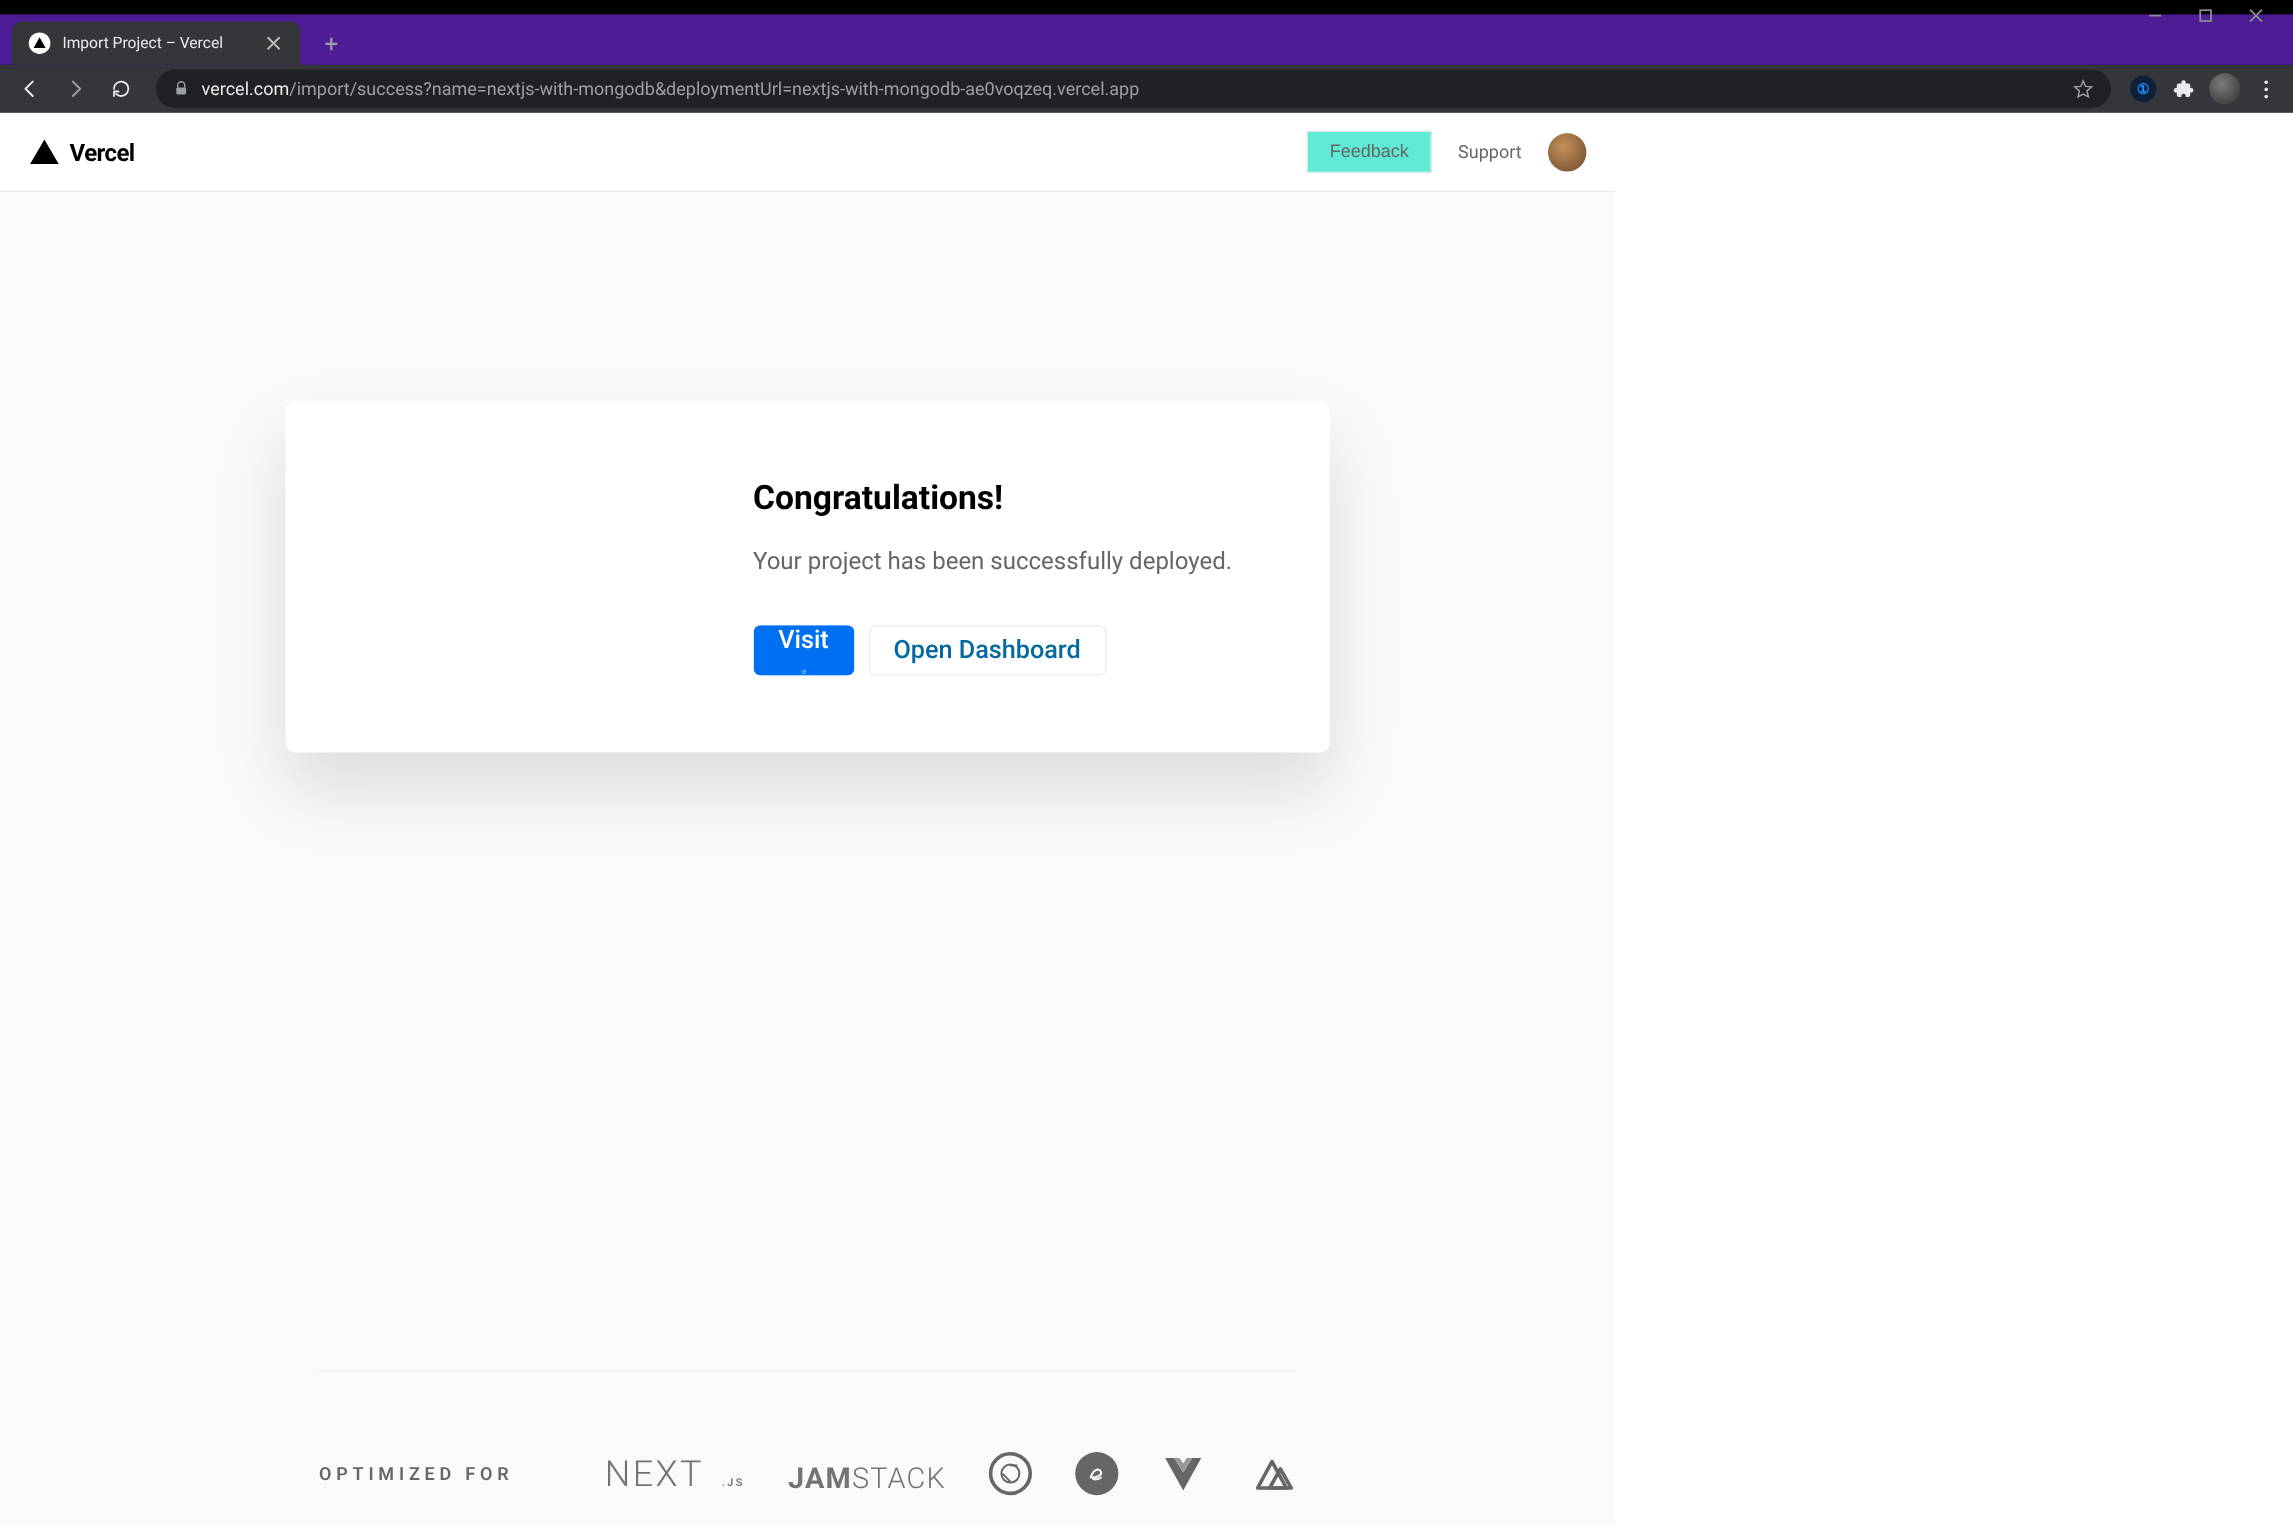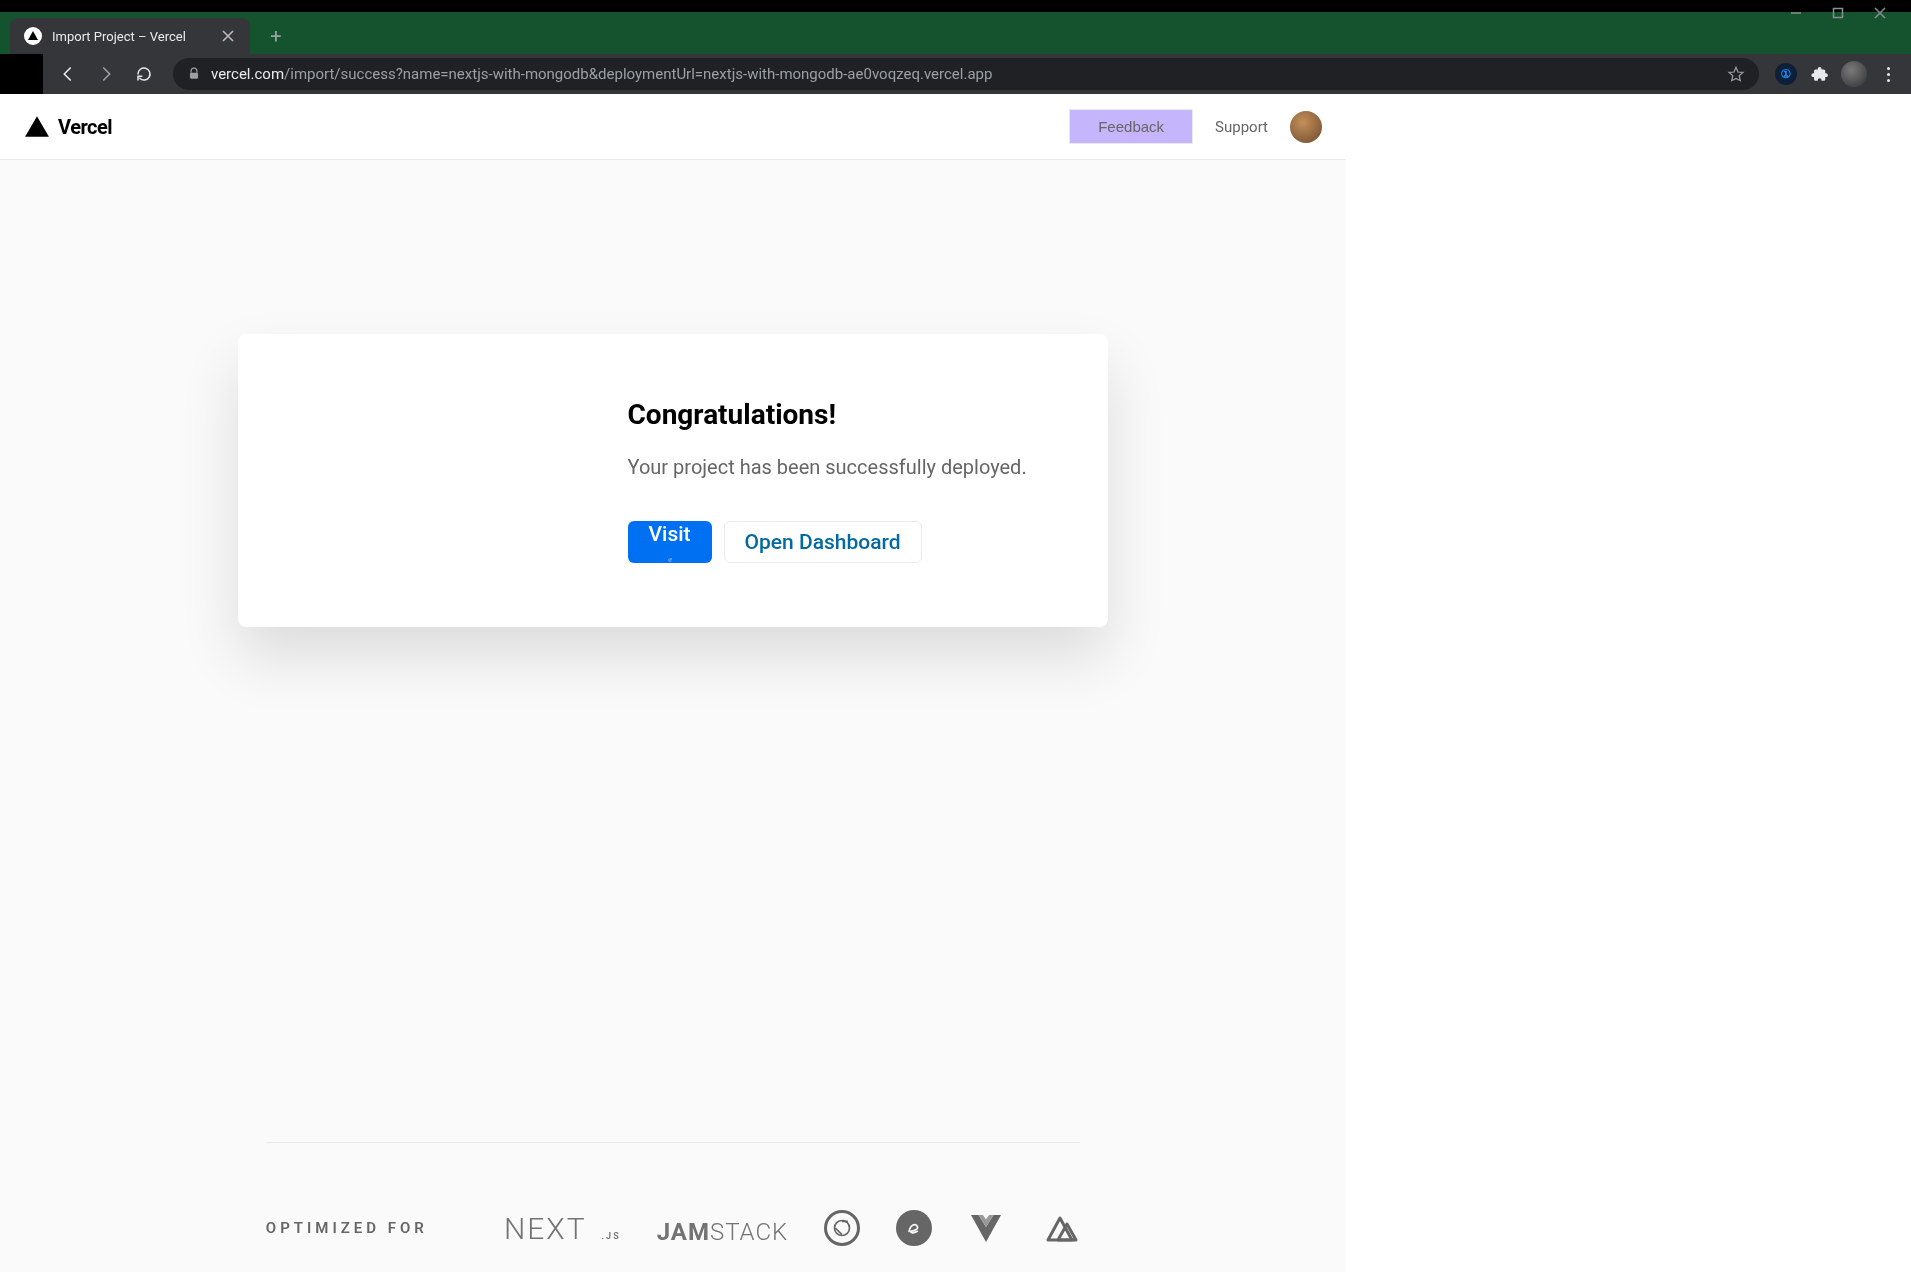--- a/index.html
+++ b/index.html
@@ -1,51 +1,51 @@
 <!DOCTYPE html>
 <html><head>
 <meta charset="utf-8">
 <style>
   * { box-sizing: border-box; margin: 0; padding: 0; }
   html, body { width: 1911px; height: 1272px; font-family: -apple-system, BlinkMacSystemFont, "Segoe UI", Roboto, "Helvetica Neue", Arial, sans-serif; overflow: hidden; background: #fff; }
 
   
   .chrome { width: 100%; background: #000; }
   .titlebar { height: 12px; background: #000; }
-  .tabstrip { display: flex; align-items: flex-end; height: 42px; background: #14532d; padding-left: 10px; position: relative; }
+  .tabstrip { display: flex; align-items: flex-end; height: 42px; background: #4c1d95; padding-left: 10px; position: relative; }
   .tab { display: flex; align-items: center; gap: 10px; background: #35363a; color: #e8eaed; height: 36px; padding: 0 14px; border-radius: 8px 8px 0 0; font-size: 13px; min-width: 240px; max-width: 260px; }
   .tab .favicon { width: 18px; height: 18px; border-radius: 50%; background: #fff; display: flex; align-items: center; justify-content: center; }
   .tab .favicon svg { width: 12px; height: 12px; }
   .tab .title { flex: 1; white-space: nowrap; overflow: hidden; text-overflow: ellipsis; }
   .tab .close { width: 16px; height: 16px; display: flex; align-items: center; justify-content: center; cursor: pointer; }
   .newtab { width: 28px; height: 28px; display: flex; align-items: center; justify-content: center; color: #9aa0a6; margin-left: 12px; margin-bottom: 4px; cursor: pointer; font-size: 20px; border-radius: 4px; }
   .window-controls { position: absolute; right: 0; top: -6px; display: flex; gap: 28px; padding-right: 24px; color: #8a8d91; }
   .window-controls span { width: 14px; height: 14px; display: inline-flex; align-items: center; justify-content: center; cursor: pointer; }
 
-  .toolbar { display: flex; align-items: center; height: 40px; background: #35363a; padding: 0 8px; gap: 4px; margin-left: 43px; }
+  .toolbar { display: flex; align-items: center; height: 40px; background: #35363a; padding: 0 8px; gap: 4px; }
   .nav-btn { width: 34px; height: 34px; display: flex; align-items: center; justify-content: center; color: #9aa0a6; cursor: pointer; border-radius: 50%; }
   .nav-btn.enabled { color: #e8eaed; }
   .omnibox { flex: 1; display: flex; align-items: center; background: #202124; border-radius: 20px; height: 32px; padding: 0 14px; gap: 10px; margin: 0 8px; }
   .omnibox .lock { color: #9aa0a6; display: flex; }
   .omnibox .url { color: #e8eaed; font-size: 15px; white-space: nowrap; overflow: hidden; }
   .omnibox .url .path { color: #9aa0a6; }
   .omnibox .star { color: #9aa0a6; margin-left: auto; display: flex; cursor: pointer; }
   .ext-btn { width: 30px; height: 30px; display: flex; align-items: center; justify-content: center; color: #e8eaed; cursor: pointer; border-radius: 50%; }
   .onepw { color: #1a8cff; background:#0d2038; border-radius:50%; width:22px; height:22px; display:flex; align-items:center; justify-content:center; font-weight:700; font-size:12px;}
   .avatar-chrome { width: 26px; height: 26px; border-radius: 50%; background: radial-gradient(circle at 40% 35%, #7b7b7b, #2f2f2f); cursor: pointer; }
   .menu-dots { display: flex; flex-direction: column; gap: 3px; }
   .menu-dots i { width: 3px; height: 3px; background: #e8eaed; border-radius: 50%; }
 
   
   .page { width: 1346px; height: calc(1272px - 12px - 42px - 40px); background: #fff; overflow: hidden; display: flex; flex-direction: column; }
   .vercel-header { height: 66px; border-bottom: 1px solid #eaeaea; display: flex; align-items: center; padding: 0 24px; }
   .vercel-logo { display: flex; align-items: center; gap: 8px; font-weight: 700; font-size: 20px; letter-spacing: -0.5px; }
   .vercel-logo svg { width: 26px; height: 26px; }
   .spacer { flex: 1; }
-  .feedback-btn { border: 1px solid #eaeaea; background: #c4b5fd; color: #666; font-size: 15px; padding: 8px 28px; border-radius: 0; cursor: pointer; }
+  .feedback-btn { border: 1px solid #eaeaea; background: #5eead4; color: #666; font-size: 15px; padding: 8px 18px; border-radius: 0; cursor: pointer; }
   .support-link { color: #666; font-size: 15px; margin: 0 22px; cursor: pointer; }
   .user-avatar { width: 32px; height: 32px; border-radius: 50%; background: radial-gradient(circle at 40% 35%, #c58f59, #6b4a2e); cursor: pointer; }
 
   .content-area { flex: 1; background: #fafafa; display: flex; flex-direction: column; align-items: center; }
   .card { width: 870px; background: #fff; border-radius: 8px; box-shadow: 0 30px 60px rgba(0,0,0,0.12); margin-top: 174px; padding: 64px 56px 64px 56px; display: flex; justify-content: flex-end; }
   .card-left { width: 44%; }
   .card-right { flex: 1; display: flex; flex-direction: column; gap: 24px; }
   .card-right h1 { font-size: 28px; font-weight: 700; color: #000; }
   .card-right p { font-size: 20px; color: #666; }
   .btn-row { display: flex; gap: 12px; margin-top: 18px; }

